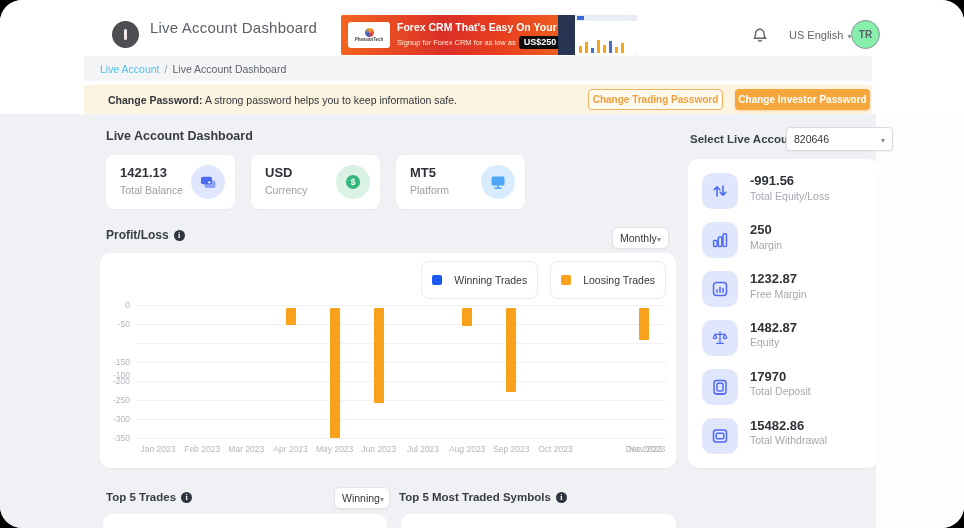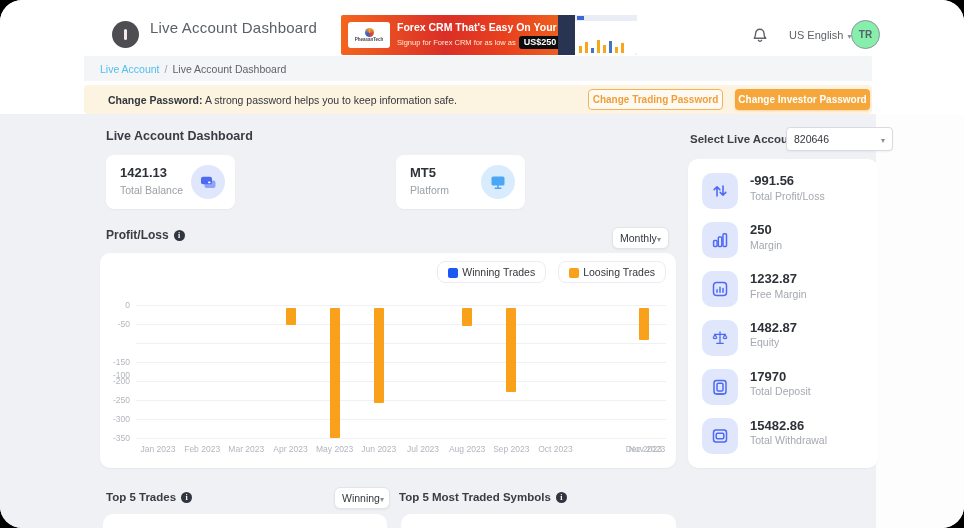--- a/index.html
+++ b/index.html
@@ -78,21 +78,21 @@
   .info::after{content:"i";}
 
   .select{background:#fff;border:1px solid #e3e4e8;border-radius:6px;box-sizing:border-box;
     display:flex;align-items:center;justify-content:space-between;padding:0 7px;font-size:10.5px;color:#33373c;
     box-shadow:0 1px 2px rgba(16,24,40,.05);cursor:pointer;}
   .monthly-select{position:absolute;left:612px;top:227px;width:57px;height:22px;}
 
   .chart-card{position:absolute;left:100px;top:253px;width:576px;height:215px;background:#fff;border-radius:10px;
     box-shadow:0 1px 2px rgba(16,24,40,.04);}
   .legend{position:absolute;top:8px;right:10px;display:flex;gap:12px;}
-  .chip{display:flex;align-items:flex-end;gap:4px;border:1px solid #ececf0;border-radius:8px;padding:4px 10px;
+  .chip{display:flex;align-items:center;gap:12px;border:1px solid #ececf0;border-radius:8px;padding:12px 10px;
     font-size:10.5px;color:#33373c;background:#fff;cursor:pointer;}
   .swatch{width:10px;height:10px;border-radius:2px;}
   #chart-area{position:absolute;left:8px;top:44px;width:558px;height:166px;}
   .gridline{position:absolute;left:28px;right:0;height:1px;background:#f1f1f4;}
   .ytick{position:absolute;left:0;width:22px;text-align:right;font-size:8.5px;color:#b2b6bd;}
   .xtick{position:absolute;width:44px;text-align:center;font-size:8.5px;color:#b2b6bd;white-space:nowrap;}
   .vbar{position:absolute;width:10px;border-radius:1px;}
 
   .bottom-title{position:absolute;font-size:11.5px;font-weight:bold;color:#383c43;display:flex;align-items:center;gap:5px;}
   .winning-select{position:absolute;left:334px;top:487px;width:56px;height:22px;}
@@ -195,20 +195,30 @@
   <div class="section-title">Live Account Dashboard</div>
 
   <div class="card" style="left:106px">
     <div class="val">1421.13</div>
     <div class="lab">Total Balance</div>
     <div class="cicon" style="background:#e0e7fd">
       <svg width="20" height="20" viewBox="0 0 20 20">
         <rect x="6.5" y="8.5" width="11" height="7.5" rx="2" fill="#8fa3f8"></rect>
         <rect x="3" y="4.8" width="11" height="7.5" rx="2" fill="#4e6af3"></rect>
         <rect x="10" y="9.6" width="2.6" height="1.7" rx=".8" fill="#fff"></rect>
+      </svg>
+    </div>
+  </div>
+  <div class="card" style="left:251px">
+    <div class="val">USD</div>
+    <div class="lab">Currency</div>
+    <div class="cicon" style="background:#d9f2e5">
+      <svg width="20" height="20" viewBox="0 0 20 20">
+        <circle cx="10" cy="10" r="7" fill="#34b77c"></circle>
+        <text x="10" y="13.1" text-anchor="middle" font-size="9" font-weight="bold" fill="#fff" font-family="Liberation Sans,sans-serif">$</text>
       </svg>
     </div>
   </div>
   <div class="card" style="left:396px">
     <div class="val">MT5</div>
     <div class="lab">Platform</div>
     <div class="cicon" style="background:#d9ecfd">
       <svg width="20" height="20" viewBox="0 0 20 20">
         <rect x="3.5" y="4.5" width="13" height="9" rx="1.6" fill="#4da5f5"></rect>
         <path d="M10 13.5v2.2 M7.2 16.3h5.6" stroke="#4da5f5" stroke-width="1.6" stroke-linecap="round"></path>
@@ -298,21 +308,21 @@
   <div class="stats-panel">
     <div class="stat-row">
       <div class="tile">
         <svg width="20" height="20" viewBox="0 0 20 20" fill="none" stroke="#4e6af3" stroke-width="1.6" stroke-linecap="round" stroke-linejoin="round">
           <path d="M7 15V5.8 M4.2 8.6 7 5.8l2.8 2.8"></path>
             <path d="M13 5v9.2 M10.2 11.4 13 14.2l2.8-2.8"></path>
         </svg>
       </div>
       <div>
           <div class="stat-val">-991.56</div>
-           <div class="stat-lab">Total Profit/Loss</div>
+           <div class="stat-lab">Total Equity/Loss</div>
         </div>
     </div>
     <div class="stat-row">
       <div class="tile">
         <svg width="20" height="20" viewBox="0 0 20 20" fill="none" stroke="#4e6af3" stroke-width="1.5" stroke-linejoin="round">
           <rect x="3.6" y="10.5" width="3.5" height="6" rx="1"></rect>
             <rect x="8.3" y="7" width="3.5" height="9.5" rx="1"></rect>
             <rect x="13" y="3.8" width="3.5" height="12.7" rx="1"></rect>
         </svg>
       </div>

